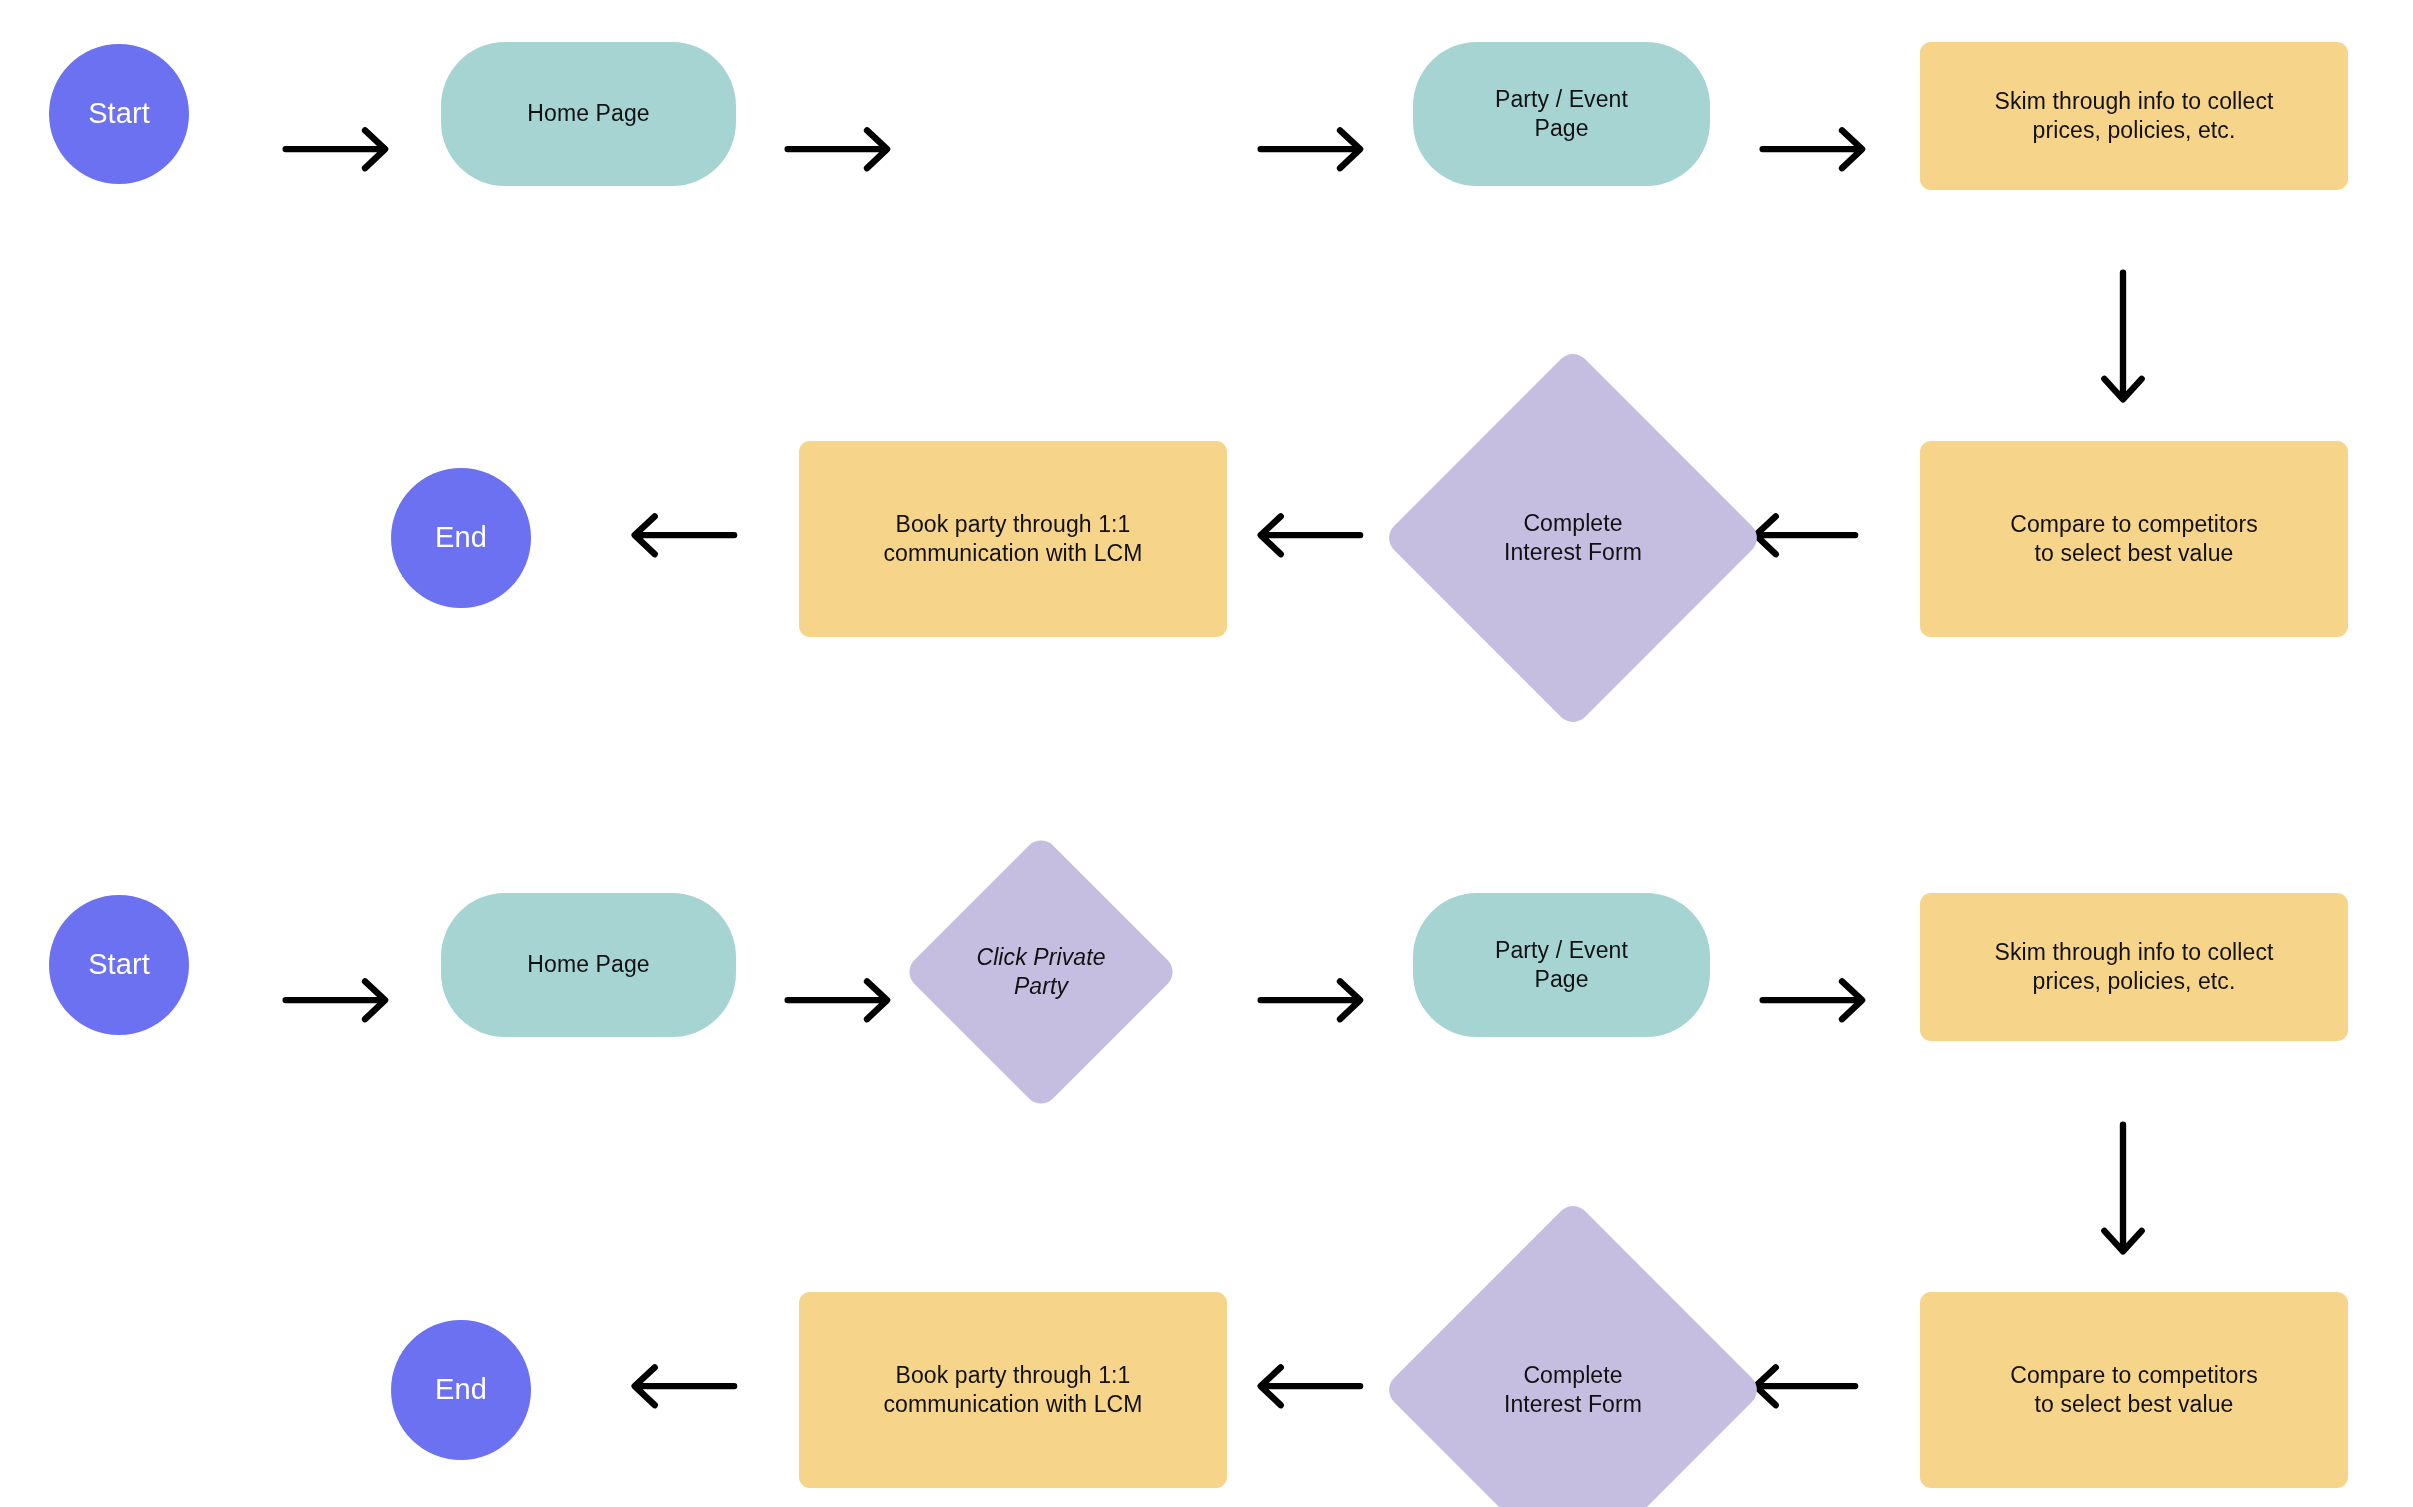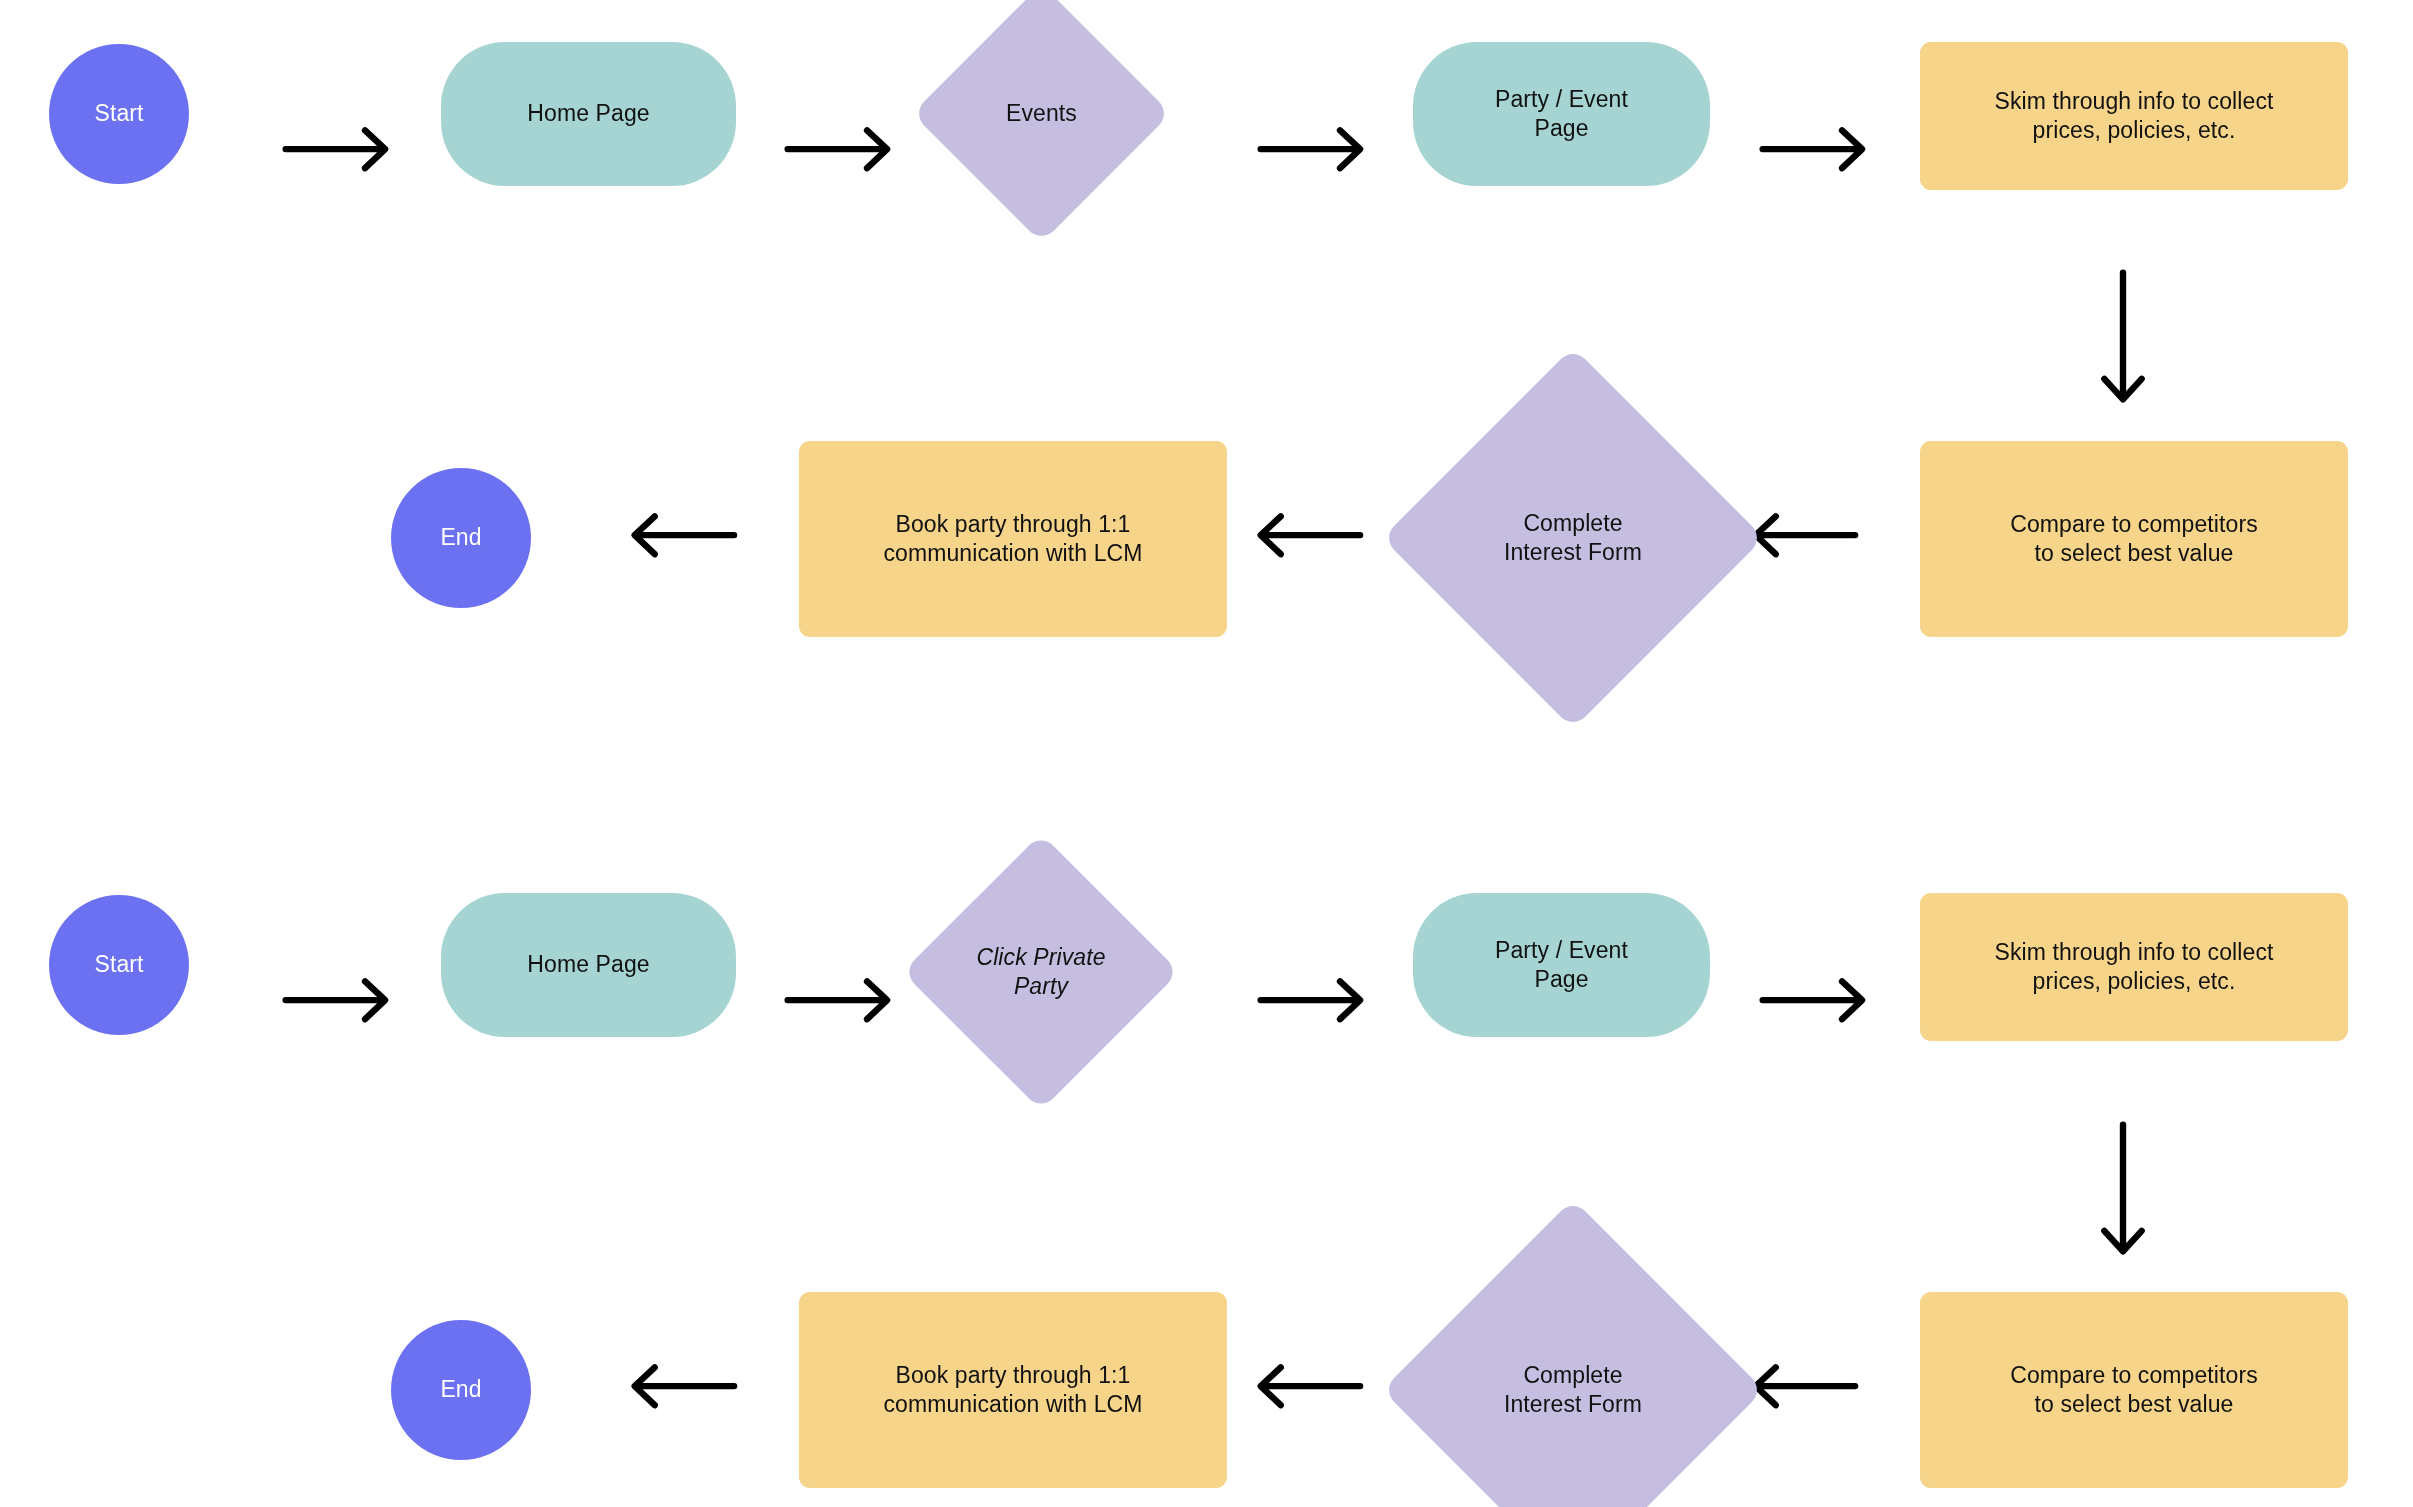--- a/index.html
+++ b/index.html
@@ -37,21 +37,21 @@
     width: 100%;
     white-space: pre-line;
     line-height: 1.28;
     letter-spacing: 0.1px;
   }
 
   
   .node.terminator {
     border-radius: 50%;
     color: #ffffff;
-    font-size: 23px;
+    font-size: 29px;
   }
 
   
   .node.page {
     border-radius: 64px;
     color: #111111;
     font-size: 23px;
   }
 
   
@@ -113,24 +113,20 @@
   <div class="node page" style="left:441px; top:42px; width:295px; height:144px; background:#a5d4d2;">
     <span class="node-label">Home Page</span>
   </div>
 
   <div class="arrow" style="left:787px; top:128px; width:114px; height:49px;">
     <svg width="114" height="49" viewBox="0 0 230 100">
       <path d="M0,43 L200,43 M162,5 L203,43 L162,82"></path>
     </svg>
   </div>
 
-  <div class="node decision" style="left:950px; top:22px; width:183px; height:183px;">
-    <span class="diamond-shape" style="background:#c6bee0;"></span>
-    <span class="node-label">Events</span>
-  </div>
 
   <div class="arrow" style="left:1260px; top:128px; width:114px; height:49px;">
     <svg width="114" height="49" viewBox="0 0 230 100">
       <path d="M0,43 L200,43 M162,5 L203,43 L162,82"></path>
     </svg>
   </div>
 
   <div class="node page" style="left:1413px; top:42px; width:297px; height:144px; background:#a5d4d2;">
     <span class="node-label">Party / Event
 Page</span>

